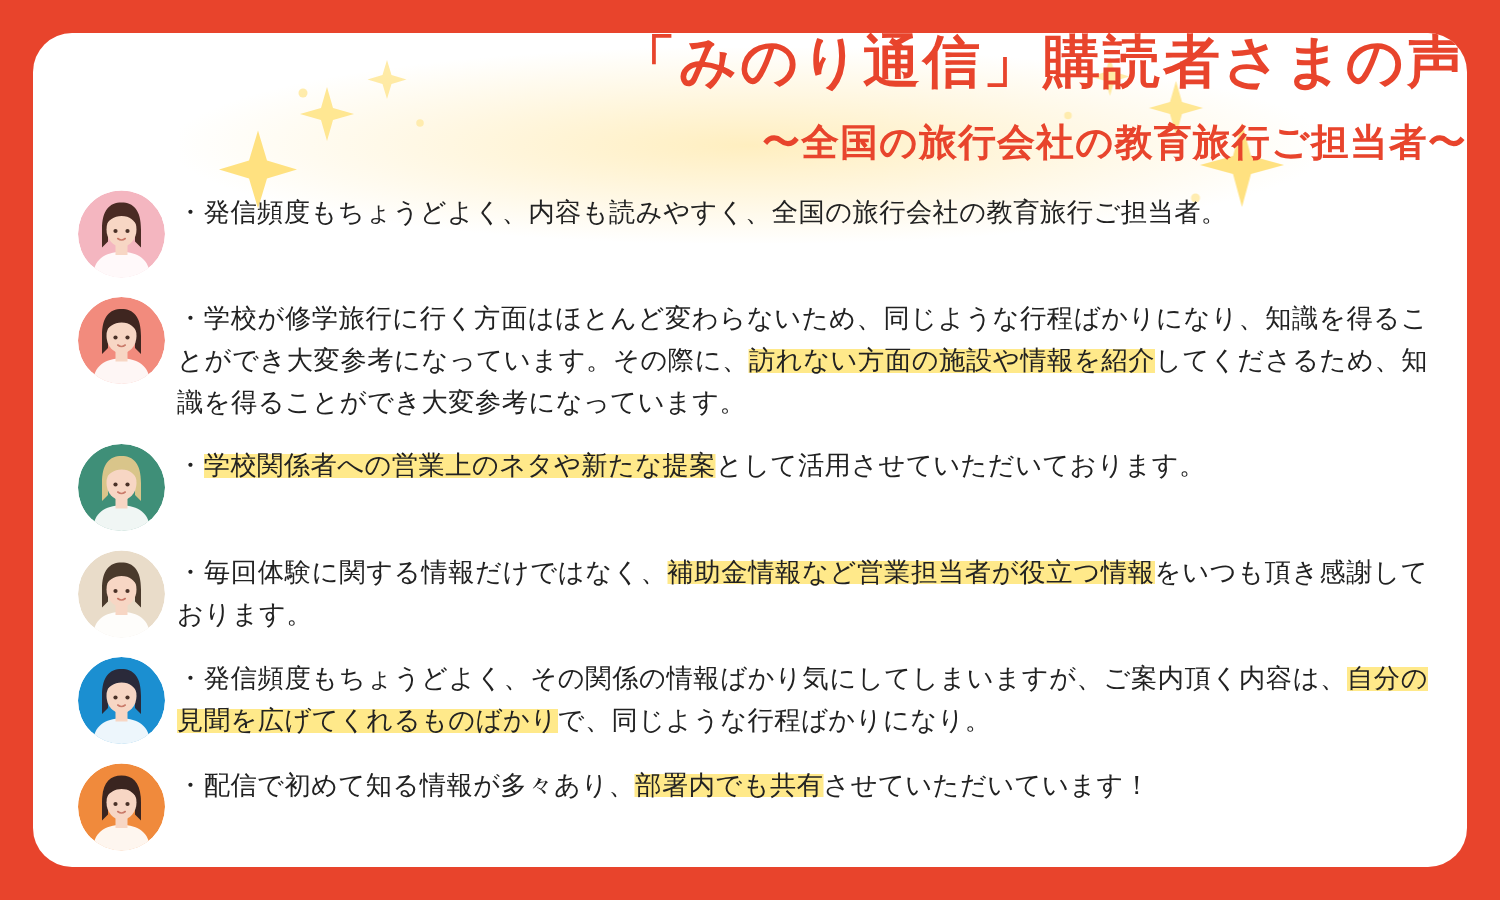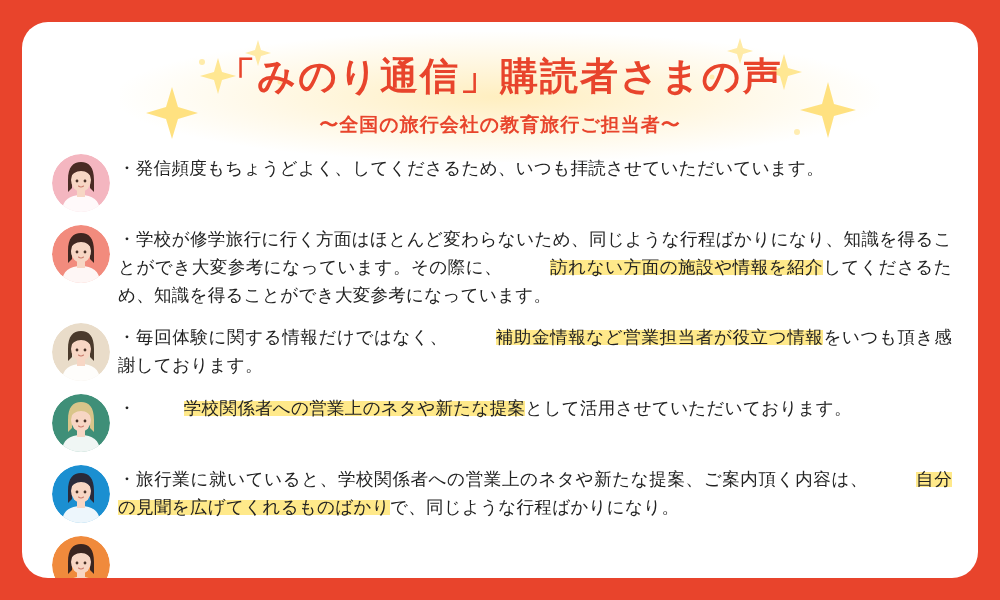--- a/index.html
+++ b/index.html
@@ -34,34 +34,33 @@
     background: radial-gradient(ellipse at center, rgba(255,225,140,0.55) 0%, rgba(255,232,170,0.30) 42%, rgba(255,255,255,0) 72%);
     pointer-events: none;
   }
   .sparkles {
     position: absolute;
     left: 0; top: 0; width: 956px; height: 150px;
     pointer-events: none;
   }
   .header {
     position: relative;
-    text-align: center;
-    padding-top: 34px;
+    text-align: right;
   }
   .title {
     font-size: 38px;
     font-weight: bold;
     color: #e8442c;
     letter-spacing: 2px;
     line-height: 1.1;
     margin: 0;
   }
   .subtitle {
     margin-top: 14px;
-    font-size: 19px;
+    font-size: 25px;
     font-weight: bold;
     color: #e8442c;
     letter-spacing: 1px;
   }
   .list {
     position: relative;
     margin-top: 14px;
     padding: 0 26px 0 22px;
   }
   .item {
@@ -89,21 +88,20 @@
     font-size: 17.5px;
     line-height: 1.62;
     color: #222222;
     letter-spacing: 0.3px;
     padding-top: 2px;
     text-align: justify;
     text-justify: inter-ideograph;
   }
   .comment .hl {
     background: linear-gradient(transparent 14%, #ffe98a 14%, #ffe98a 92%, transparent 92%);
-    margin-left: 48px;
   }
 </style>
 </head>
 <body>
 
 <div class="card">
 
   <div class="glow"></div>
 
   <svg class="sparkles" viewBox="0 0 956 150" xmlns="http://www.w3.org/2000/svg">
@@ -134,96 +132,97 @@
             <path d="M10 58 C10 46 18 41 29 41 C40 41 48 46 48 58 Z" fill="#ffffff" opacity="0.92"></path>
             <rect x="25" y="33" width="8" height="10" fill="#f7d6c4"></rect>
             <path d="M16 26 C16 13 21 8 29 8 C37 8 42 13 42 26 L42 38 L38 34 L38 22 L20 22 L20 34 L16 38 Z" fill="#4a2b24"></path>
             <ellipse cx="29" cy="26" rx="10" ry="11.5" fill="#f7d6c4"></ellipse>
             <path d="M18 24 C18 13 23 9 29 9 C35 9 40 13 40 24 C37 20 35 17 29 17 C24 17 20 20 18 24 Z" fill="#4a2b24"></path>
             <circle cx="25" cy="27" r="1.4" fill="#4a3228"></circle>
             <circle cx="33" cy="27" r="1.4" fill="#4a3228"></circle>
             <path d="M26.5 32 Q29 34 31.5 32" stroke="#c97a6a" stroke-width="1.1" fill="none" stroke-linecap="round"></path>
           </svg>
         </div>
-        <div class="comment"><span>・発信頻度もちょうどよく、してくださるため、いつも拝読させていただいています。</span></div>
+        <div class="comment"><span>・発信頻度もちょうどよく、内容も読みやすく、全国の旅行会社の教育旅行ご担当者。</span></div>
       </div>
       <div class="item">
         <div class="avatar-wrap">
           <svg class="avatar" viewBox="0 0 58 58">
             <circle cx="29" cy="29" r="29" fill="#f28b7d"></circle>
             <path d="M10 58 C10 46 18 41 29 41 C40 41 48 46 48 58 Z" fill="#ffffff" opacity="0.92"></path>
             <rect x="25" y="33" width="8" height="10" fill="#f7d6c4"></rect>
             <path d="M16 26 C16 13 21 8 29 8 C37 8 42 13 42 26 L42 38 L38 34 L38 22 L20 22 L20 34 L16 38 Z" fill="#3f2620"></path>
             <ellipse cx="29" cy="26" rx="10" ry="11.5" fill="#f7d6c4"></ellipse>
             <path d="M18 24 C18 13 23 9 29 9 C35 9 40 13 40 24 C37 20 35 17 29 17 C24 17 20 20 18 24 Z" fill="#3f2620"></path>
             <circle cx="25" cy="27" r="1.4" fill="#4a3228"></circle>
             <circle cx="33" cy="27" r="1.4" fill="#4a3228"></circle>
             <path d="M26.5 32 Q29 34 31.5 32" stroke="#c97a6a" stroke-width="1.1" fill="none" stroke-linecap="round"></path>
           </svg>
         </div>
         <div class="comment"><span>・学校が修学旅行に行く方面はほとんど変わらないため、同じような行程ばかりになり、知識を得ることができ大変参考になっています。その際に、</span><span class="hl">訪れない方面の施設や情報を紹介</span><span>してくださるため、知識を得ることができ大変参考になっています。</span></div>
       </div>
       <div class="item">
         <div class="avatar-wrap">
           <svg class="avatar" viewBox="0 0 58 58">
+            <circle cx="29" cy="29" r="29" fill="#3f8f78"></circle>
+            <path d="M10 58 C10 46 18 41 29 41 C40 41 48 46 48 58 Z" fill="#ffffff" opacity="0.92"></path>
+            <rect x="25" y="33" width="8" height="10" fill="#f7d6c4"></rect>
+            <path d="M16 26 C16 13 21 8 29 8 C37 8 42 13 42 26 L42 38 L38 34 L38 22 L20 22 L20 34 L16 38 Z" fill="#d9c58a"></path>
+            <ellipse cx="29" cy="26" rx="10" ry="11.5" fill="#f7d6c4"></ellipse>
+            <path d="M18 24 C18 13 23 9 29 9 C35 9 40 13 40 24 C37 20 35 17 29 17 C24 17 20 20 18 24 Z" fill="#d9c58a"></path>
+            <circle cx="25" cy="27" r="1.4" fill="#4a3228"></circle>
+            <circle cx="33" cy="27" r="1.4" fill="#4a3228"></circle>
+            <path d="M26.5 32 Q29 34 31.5 32" stroke="#c97a6a" stroke-width="1.1" fill="none" stroke-linecap="round"></path>
+          </svg>
+        </div>
+        <div class="comment"><span>・</span><span class="hl">学校関係者への営業上のネタや新たな提案</span><span>として活用させていただいております。</span></div>
+      </div>
+      <div class="item">
+        <div class="avatar-wrap">
+          <svg class="avatar" viewBox="0 0 58 58">
             <circle cx="29" cy="29" r="29" fill="#e9dcc9"></circle>
             <path d="M10 58 C10 46 18 41 29 41 C40 41 48 46 48 58 Z" fill="#ffffff" opacity="0.92"></path>
             <rect x="25" y="33" width="8" height="10" fill="#f7d6c4"></rect>
             <path d="M16 26 C16 13 21 8 29 8 C37 8 42 13 42 26 L42 38 L38 34 L38 22 L20 22 L20 34 L16 38 Z" fill="#4a3a2c"></path>
             <ellipse cx="29" cy="26" rx="10" ry="11.5" fill="#f7d6c4"></ellipse>
             <path d="M18 24 C18 13 23 9 29 9 C35 9 40 13 40 24 C37 20 35 17 29 17 C24 17 20 20 18 24 Z" fill="#4a3a2c"></path>
             <circle cx="25" cy="27" r="1.4" fill="#4a3228"></circle>
             <circle cx="33" cy="27" r="1.4" fill="#4a3228"></circle>
             <path d="M26.5 32 Q29 34 31.5 32" stroke="#c97a6a" stroke-width="1.1" fill="none" stroke-linecap="round"></path>
           </svg>
         </div>
         <div class="comment"><span>・毎回体験に関する情報だけではなく、</span><span class="hl">補助金情報など営業担当者が役立つ情報</span><span>をいつも頂き感謝しております。</span></div>
       </div>
       <div class="item">
         <div class="avatar-wrap">
           <svg class="avatar" viewBox="0 0 58 58">
-            <circle cx="29" cy="29" r="29" fill="#3f8f78"></circle>
-            <path d="M10 58 C10 46 18 41 29 41 C40 41 48 46 48 58 Z" fill="#ffffff" opacity="0.92"></path>
-            <rect x="25" y="33" width="8" height="10" fill="#f7d6c4"></rect>
-            <path d="M16 26 C16 13 21 8 29 8 C37 8 42 13 42 26 L42 38 L38 34 L38 22 L20 22 L20 34 L16 38 Z" fill="#d9c58a"></path>
-            <ellipse cx="29" cy="26" rx="10" ry="11.5" fill="#f7d6c4"></ellipse>
-            <path d="M18 24 C18 13 23 9 29 9 C35 9 40 13 40 24 C37 20 35 17 29 17 C24 17 20 20 18 24 Z" fill="#d9c58a"></path>
-            <circle cx="25" cy="27" r="1.4" fill="#4a3228"></circle>
-            <circle cx="33" cy="27" r="1.4" fill="#4a3228"></circle>
-            <path d="M26.5 32 Q29 34 31.5 32" stroke="#c97a6a" stroke-width="1.1" fill="none" stroke-linecap="round"></path>
-          </svg>
-        </div>
-        <div class="comment"><span>・</span><span class="hl">学校関係者への営業上のネタや新たな提案</span><span>として活用させていただいております。</span></div>
-      </div>
-      <div class="item">
-        <div class="avatar-wrap">
-          <svg class="avatar" viewBox="0 0 58 58">
             <circle cx="29" cy="29" r="29" fill="#1b8fd1"></circle>
             <path d="M10 58 C10 46 18 41 29 41 C40 41 48 46 48 58 Z" fill="#ffffff" opacity="0.92"></path>
             <rect x="25" y="33" width="8" height="10" fill="#f7d6c4"></rect>
             <path d="M16 26 C16 13 21 8 29 8 C37 8 42 13 42 26 L42 38 L38 34 L38 22 L20 22 L20 34 L16 38 Z" fill="#2a2a3a"></path>
             <ellipse cx="29" cy="26" rx="10" ry="11.5" fill="#f7d6c4"></ellipse>
             <path d="M18 24 C18 13 23 9 29 9 C35 9 40 13 40 24 C37 20 35 17 29 17 C24 17 20 20 18 24 Z" fill="#2a2a3a"></path>
             <circle cx="25" cy="27" r="1.4" fill="#4a3228"></circle>
             <circle cx="33" cy="27" r="1.4" fill="#4a3228"></circle>
             <path d="M26.5 32 Q29 34 31.5 32" stroke="#c97a6a" stroke-width="1.1" fill="none" stroke-linecap="round"></path>
           </svg>
         </div>
-        <div class="comment"><span>・旅行業に就いていると、学校関係者への営業上のネタや新たな提案、ご案内頂く内容は、</span><span class="hl">自分の見聞を広げてくれるものばかり</span><span>で、同じような行程ばかりになり。</span></div>
+        <div class="comment"><span>・発信頻度もちょうどよく、その関係の情報ばかり気にしてしまいますが、ご案内頂く内容は、</span><span class="hl">自分の見聞を広げてくれるものばかり</span><span>で、同じような行程ばかりになり。</span></div>
       </div>
       <div class="item">
         <div class="avatar-wrap">
           <svg class="avatar" viewBox="0 0 58 58">
             <circle cx="29" cy="29" r="29" fill="#f08a3c"></circle>
             <path d="M10 58 C10 46 18 41 29 41 C40 41 48 46 48 58 Z" fill="#ffffff" opacity="0.92"></path>
             <rect x="25" y="33" width="8" height="10" fill="#f7d6c4"></rect>
             <path d="M16 26 C16 13 21 8 29 8 C37 8 42 13 42 26 L42 38 L38 34 L38 22 L20 22 L20 34 L16 38 Z" fill="#3a2520"></path>
             <ellipse cx="29" cy="26" rx="10" ry="11.5" fill="#f7d6c4"></ellipse>
             <path d="M18 24 C18 13 23 9 29 9 C35 9 40 13 40 24 C37 20 35 17 29 17 C24 17 20 20 18 24 Z" fill="#3a2520"></path>
             <circle cx="25" cy="27" r="1.4" fill="#4a3228"></circle>
             <circle cx="33" cy="27" r="1.4" fill="#4a3228"></circle>
             <path d="M26.5 32 Q29 34 31.5 32" stroke="#c97a6a" stroke-width="1.1" fill="none" stroke-linecap="round"></path>
           </svg>
         </div>
+        <div class="comment"><span>・配信で初めて知る情報が多々あり、</span><span class="hl">部署内でも共有</span><span>させていただいています！</span></div>
       </div>
     </div>
 
 </div>
 
 </body></html>

